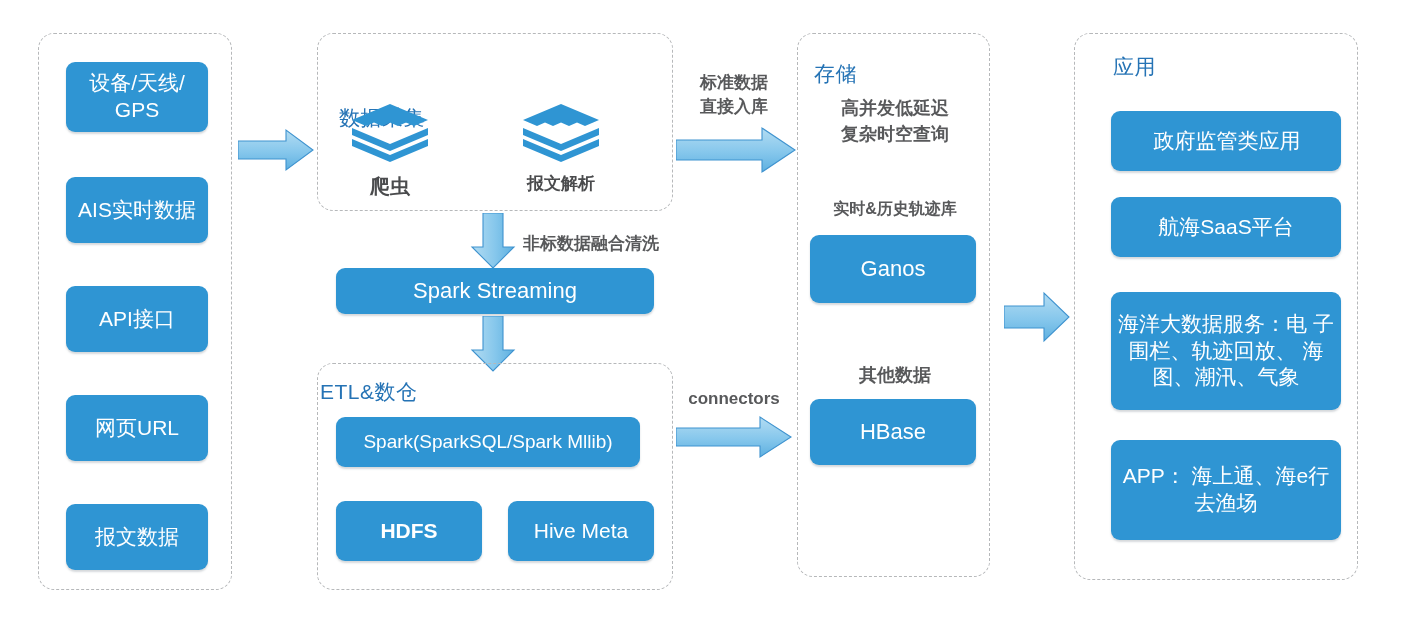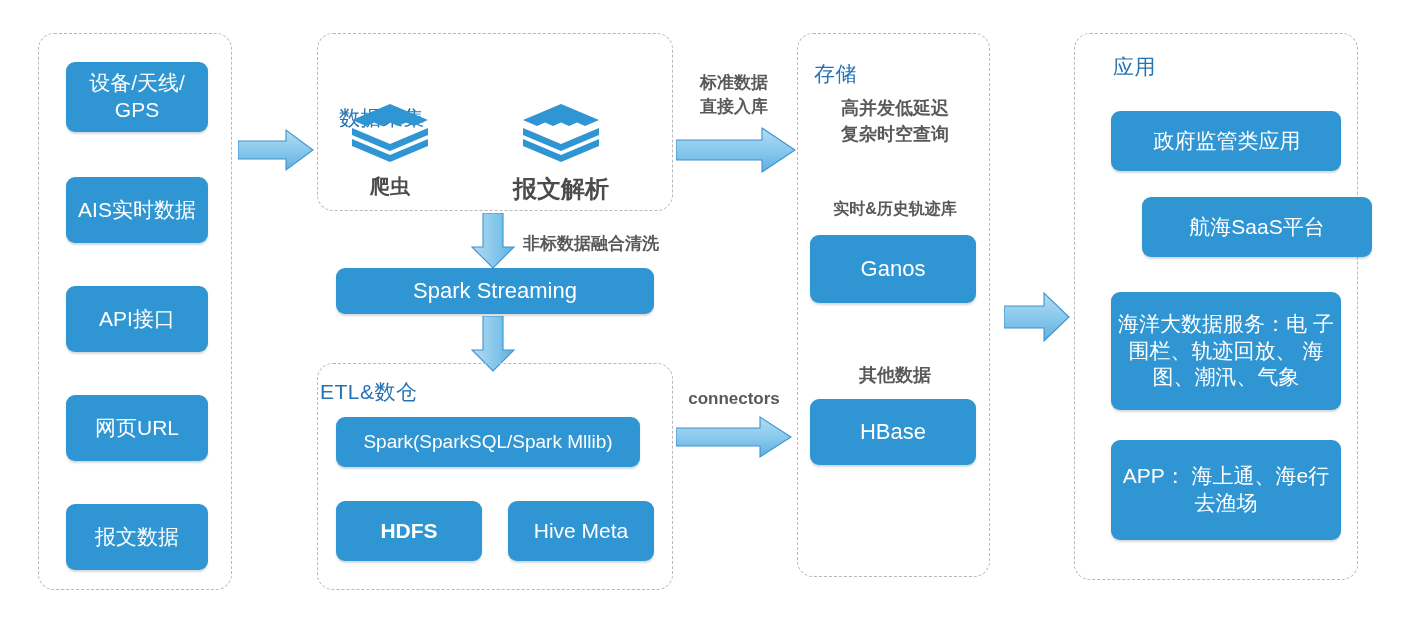--- a/index.html
+++ b/index.html
@@ -125,21 +125,21 @@
 
   <div class="stack-icon" style="left:519px; top:102px;">
     <svg width="84" height="64" viewBox="0 0 84 64">
       <g fill="#2f95d3">
         <path d="M42 2 L80 18 L66 24 L58 20.5 L50 24 L42 20.5 L34 24 L26 20.5 L18 24 L4 18 Z"></path>
         <path d="M4 26 L42 42 L80 26 L80 33 L42 49 L4 33 Z"></path>
         <path d="M4 37 L42 53 L80 37 L80 44 L42 60 L4 44 Z"></path>
       </g>
     </svg>
   </div>
-  <div class="caption" style="left:501px; top:172px; width:120px; font-size:24px; color:#4a4b4d;">报文解析</div>
+  <div class="caption" style="left:501px; top:172px; width:120px; font-size:17px; color:#4a4b4d;">报文解析</div>
 
   <div class="arrow-h" style="left:676px; top:126px; width:120px; height:48px;">
     <svg width="120" height="48" viewBox="0 0 120 48">
       <defs>
         <linearGradient id="gB" x1="0" y1="0" x2="0" y2="1">
           <stop offset="0%" stop-color="#b3dcf2"></stop>
           <stop offset="55%" stop-color="#86c7ec"></stop>
           <stop offset="100%" stop-color="#5eb0e0"></stop>
         </linearGradient>
       </defs>
@@ -203,21 +203,21 @@
     <svg width="66" height="52" viewBox="0 0 66 52">
       <polygon points="0,15 40,15 40,2 65,26 40,50 40,37 0,37" fill="url(#gB)" stroke="#3f93cf" stroke-width="1.1"></polygon>
     </svg>
   </div>
 
   <div class="group" style="left:1074px; top:33px; width:284px; height:547px;"></div>
   <div class="group-title" style="left:1113px; top:53px;">应用</div>
 
   <div class="bluebox" style="left:1111px; top:111px; width:230px; height:60px;padding-left:8px;">政府监管类应用</div>
 
-  <div class="bluebox" style="left:1111px; top:197px; width:230px; height:60px;margin-left:31px;">航海SaaS平台</div>
+  <div class="bluebox" style="left:1111px; top:197px; width:230px; height:60px;">航海SaaS平台</div>
 
   <div class="bluebox" style="left:1111px; top:292px; width:230px; height:118px;">海洋大数据服务：电
 子围栏、轨迹回放、
 海图、潮汛、气象</div>
 
   <div class="bluebox" style="left:1111px; top:440px; width:230px; height:100px;">APP：
 海上通、海e行
 去渔场</div>
 
 </div>

